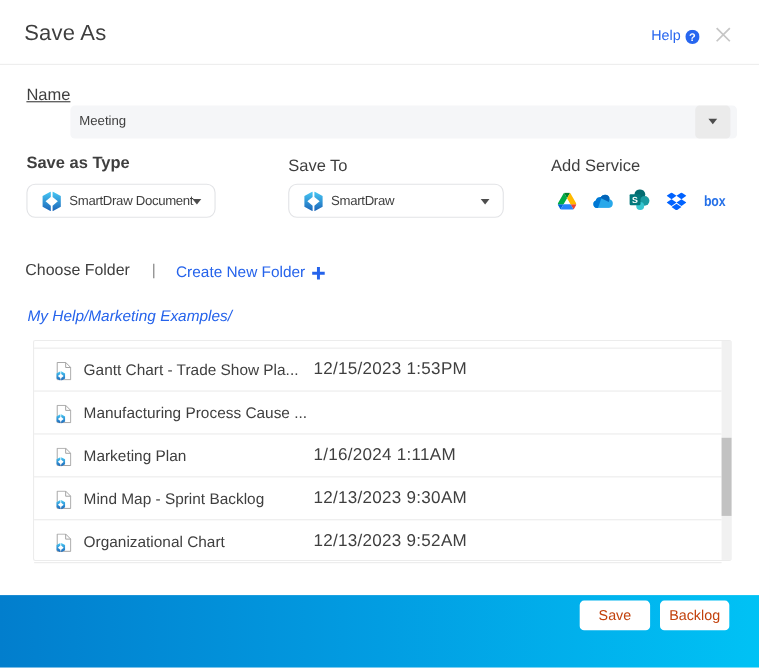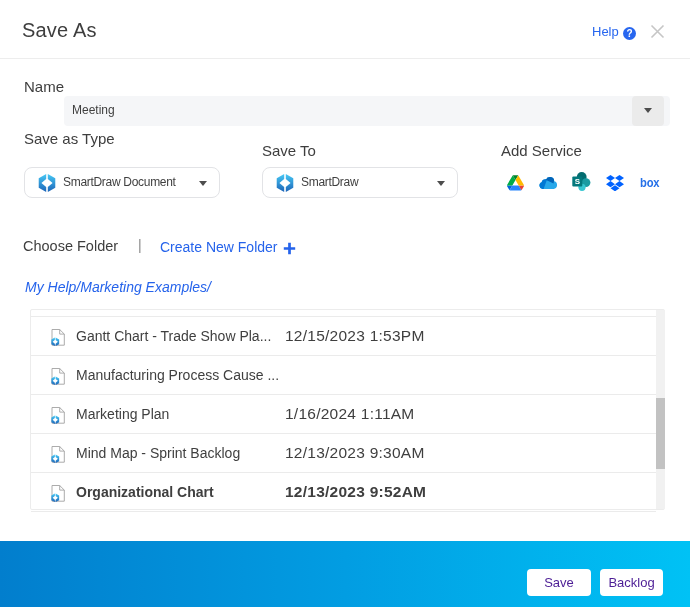--- a/index.html
+++ b/index.html
@@ -9,35 +9,35 @@
   .abs { position:absolute; }
 
   
   #title { left:22px; top:19px; font-size:20px; color:#3e3e3e; letter-spacing:0.2px; }
   #help { left:592px; top:24px; font-size:13px; color:#2766ef; }
   #helpq { left:623px; top:27px; }
   #closex { left:650px; top:24px; }
   #hdrline { left:0; top:58px; width:690px; height:1px; background:#ededed; }
 
   
-  #namelbl { left:24px; top:77.5px; font-size:15px; color:#3e3e3e; }
+  #namelbl { left:24px; top:77.5px; font-size:15px; color:#3e3e3e;text-decoration:underline; }
   #nameinput { left:24px; top:96px; width:606px; height:30px; background:#f5f6f8; border-radius:4px;
     font-size:12px; color:#3f3f3f; line-height:28px; padding-left:8px;margin-left:40px; }
   #namebtn { left:632px; top:96px; width:32px; height:30px; background:#ebebeb; border-radius:4px; }
   .caret { width:0; height:0; border-left:4.5px solid transparent; border-right:4.5px solid transparent;
     border-top:5px solid #4d4d4d; }
   #namebtn .caret { position:absolute; left:11.5px; top:12px; }
 
   
   .seclbl { font-size:15px; color:#3e3e3e; }
-  #typelbl { left:24px; top:130px; }
+  #typelbl { left:24px; top:140px;font-weight:bold; }
   #savetolbl { left:262px; top:142px; }
   #addsvclbl { left:501px; top:142px; }
   .selbox { top:167px; height:31px; background:#fff; border:1px solid #e2e3e6; border-radius:8px; }
-  #typesel { left:24px; width:196px; }
+  #typesel { left:24px; width:172px; }
   #tosel { left:262px; width:196px; }
   .selbox svg.sdlogo { position:absolute; top:6px; }
   #typesel svg.sdlogo { left:13px; }
   #tosel svg.sdlogo { left:13px; }
   .selbox .seltext { position:absolute; left:38px; top:0; line-height:29px; font-size:12px; letter-spacing:-0.3px; color:#3f3f3f; }
   .selbox .caret { position:absolute; right:12px; top:13px; }
 
   
   .svc { top:173px; }
   #svc-gd { left:507px; top:175px; }
@@ -60,22 +60,22 @@
   .row { position:absolute; left:0; width:625px; height:39px; border-bottom:1px solid #ebebeb; }
   .row .ficon { position:absolute; left:20px; top:12px; }
   .row .fname { position:absolute; left:45px; top:0; line-height:38px; font-size:14px; color:#3f3f3f; }
   .row .fdate { position:absolute; left:254px; top:0; line-height:37px; font-size:15.5px; letter-spacing:0.25px; color:#3f3f3f; }
   #sbtrack { position:absolute; right:-1px; top:0; width:9px; height:199px; background:#f1f1f1; }
   #sbthumb { position:absolute; right:-1px; top:88px; width:9px; height:71px; background:#c2c2c2; }
 
   
   #footer { left:0; top:541px; width:690px; height:66px;
     background:linear-gradient(to right, #027ECD 0%, #029DE2 50%, #00C2F5 100%); }
-  .btn { position:absolute; top:28px; height:27px; background:#fff; border-radius:4px;
-    font-size:13px; color:#4c1d95; text-align:center; line-height:27px; }
+  .btn { position:absolute; top:5px; height:27px; background:#fff; border-radius:4px;
+    font-size:13px; color:#c2410c; text-align:center; line-height:27px; }
   #btnsave { left:527px; width:64px; }
   #btncancel { left:600px; width:63px; }
 </style>
 </head>
 <body>
 <div id="dlg">
   <div class="abs" id="title">Save As</div>
   <div class="abs" id="help">Help</div>
   <svg class="abs" id="helpq" width="13" height="13" viewBox="0 0 13 13">
     <circle cx="6.5" cy="6.5" r="6.5" fill="#2766ef"></circle>
@@ -215,21 +215,21 @@
   <path d="M8.7 0.5 V5.1 H13.3" fill="none" stroke="#a3a3a3" stroke-width="0.9" stroke-linejoin="round"></path>
   <g transform="translate(0,8.6) scale(0.085)">
     <path fill="url(#sdg1)" d="M45.5 0 L4 23 L4 77 L45.5 100 L45.5 72 L19 50 L45.5 28 Z"></path>
     <path fill="url(#sdg1)" d="M54.5 0 L96 23 L96 77 L54.5 100 L54.5 72 L81 50 L54.5 28 Z"></path>
   </g>
 </svg>
         </span>
         <span class="fname">Mind Map - Sprint Backlog</span>
         <span class="fdate">12/13/2023 9:30AM</span>
     </div>
-    <div class="row" style="top:163px;font-weight:bold;">
+    <div class="row" style="top:163px;">
       <span class="ficon">
           <svg width="14" height="17" viewBox="0 0 14 17" style="position:absolute">
   <path d="M1 0.5 H8.7 L13.3 5.1 V16.2 H1 Z" fill="#fff" stroke="#a3a3a3" stroke-width="0.9" stroke-linejoin="round"></path>
   <path d="M8.7 0.5 V5.1 H13.3" fill="none" stroke="#a3a3a3" stroke-width="0.9" stroke-linejoin="round"></path>
   <g transform="translate(0,8.6) scale(0.085)">
     <path fill="url(#sdg1)" d="M45.5 0 L4 23 L4 77 L45.5 100 L45.5 72 L19 50 L45.5 28 Z"></path>
     <path fill="url(#sdg1)" d="M54.5 0 L96 23 L96 77 L54.5 100 L54.5 72 L81 50 L54.5 28 Z"></path>
   </g>
 </svg>
         </span>

